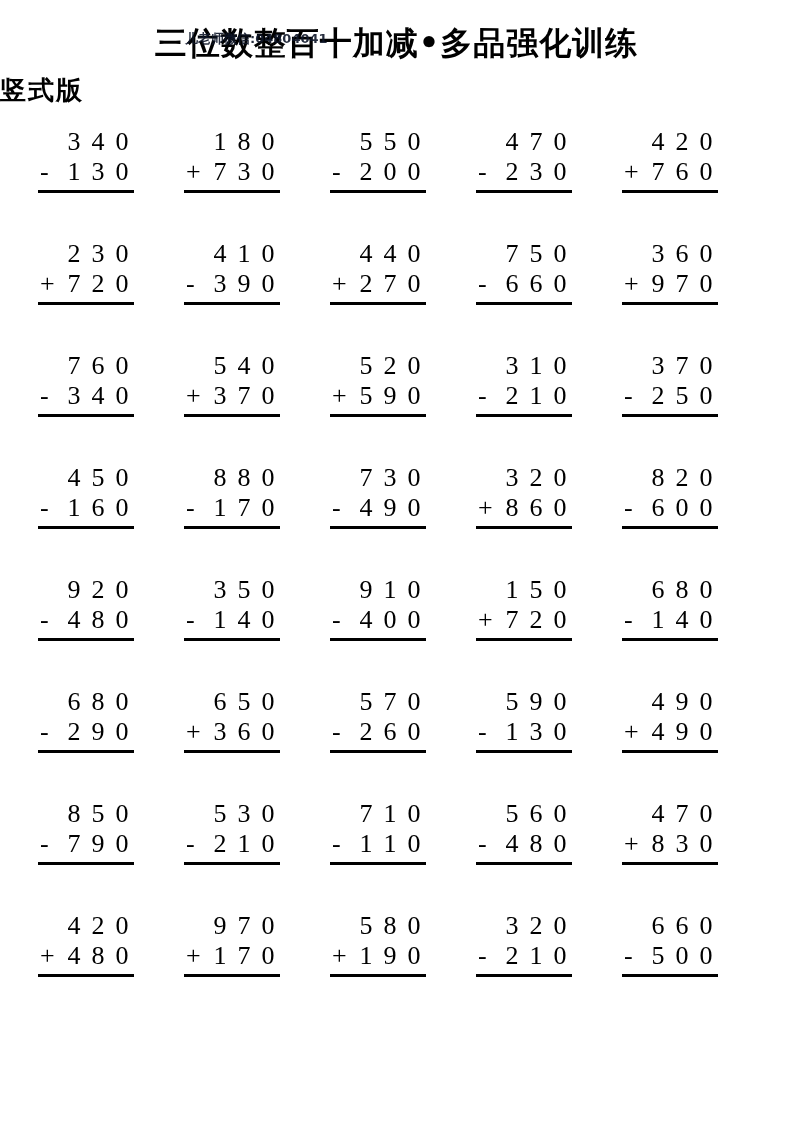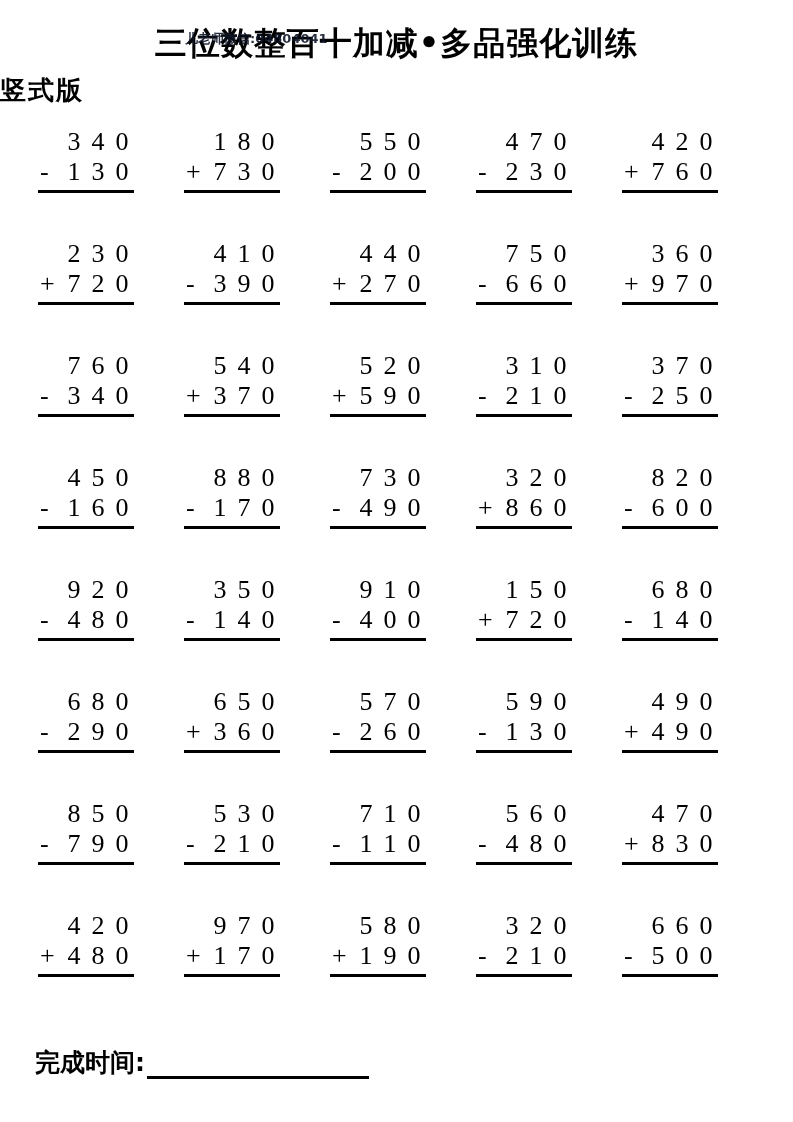--- a/index.html
+++ b/index.html
@@ -745,17 +745,14 @@
       <div class="p-row">
           <span class="op-cell">-</span>
           <span class="cell">5</span>
           <span class="cell">0</span>
           <span class="cell">0</span>
         </div>
       <div class="answer-line"></div>
     </div>
   </div>
 
-  <div class="footer">
-    <span>完成时间:</span><span class="footer-blank"></span>
-  </div>
 
 </div>
 
 </body></html>

